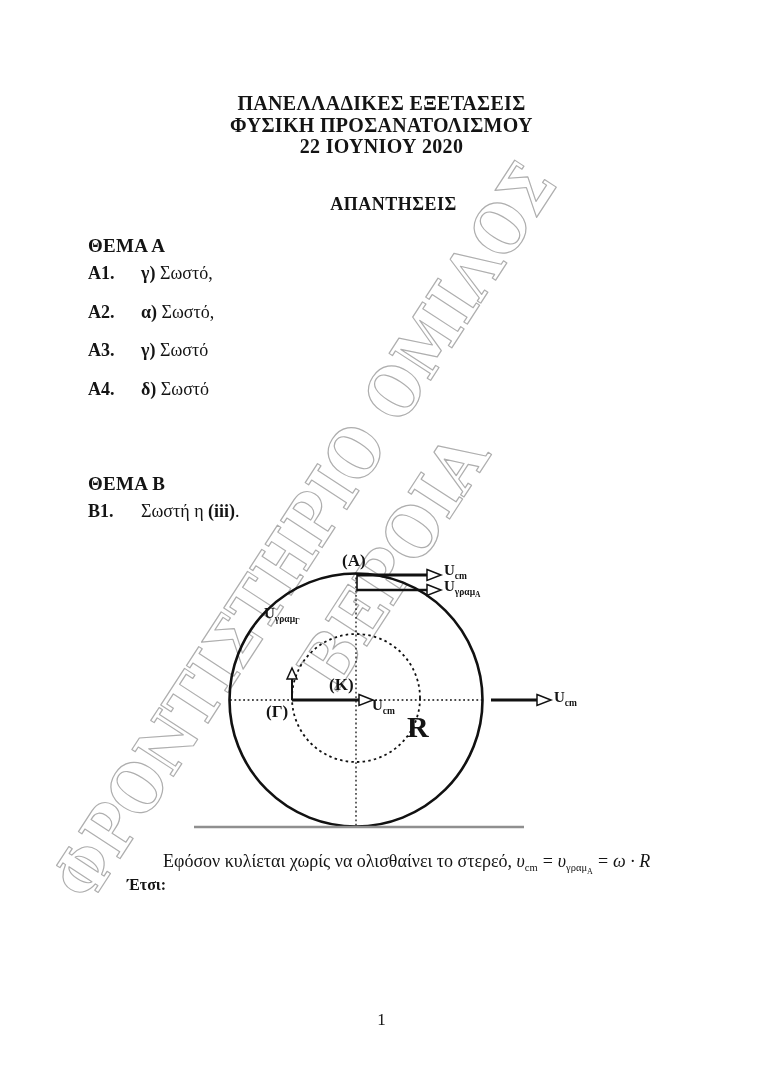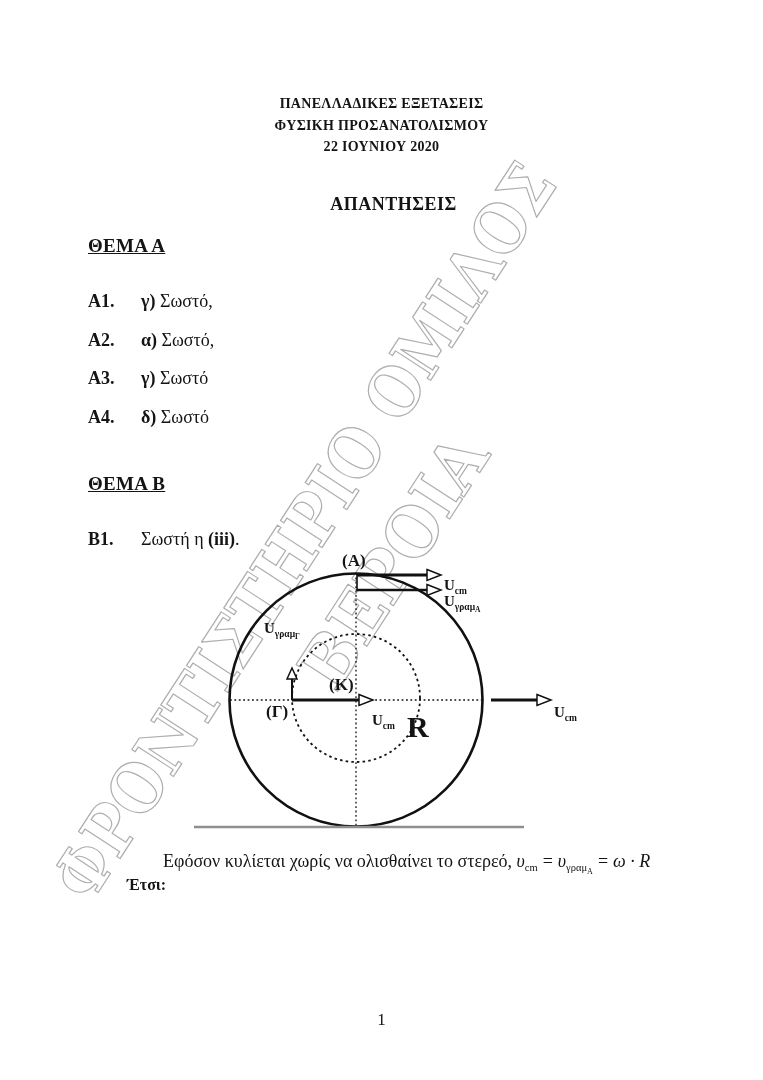--- a/index.html
+++ b/index.html
@@ -22,33 +22,33 @@
   .dot   { stroke:#111; stroke-width:1.3; stroke-dasharray:1.8 2.6; }
   .ground{ stroke:#8f8f8f; stroke-width:2.4; }
   .thick { stroke:#111; stroke-width:3; }
   .thick2{ stroke:#111; stroke-width:2.4; }
   .thin  { stroke:#111; stroke-width:1.6; }
   .thin2 { stroke:#111; stroke-width:2; }
   .head  { fill:#fff; stroke:#111; stroke-width:1.5; }
 
   
   .hdr { position:absolute; top:93px; left:0; width:763px; text-align:center;
-         font-weight:bold; font-size:14px; line-height:21.5px; letter-spacing:0.3px; }
+         font-weight:bold; font-size:20px; line-height:21.5px; letter-spacing:0.3px; }
   .answers-title { position:absolute; top:194px; left:0; width:763px; text-align:center;
          font-weight:bold; font-size:18px; letter-spacing:0.5px;padding-left:12px; }
 
   
-  .sec-title { position:absolute; left:88px; font-weight:bold; font-size:19px; letter-spacing:0.3px;text-decoration:underline; }
-  .row { position:absolute; left:88px; font-size:18px; white-space:nowrap;margin-top:28px; }
+  .sec-title { position:absolute; left:88px; font-weight:bold; font-size:19px; letter-spacing:0.3px; }
+  .row { position:absolute; left:88px; font-size:18px; white-space:nowrap; }
   .row .num { display:inline-block; width:53px; font-weight:bold; }
   .row b { font-weight:bold; }
 
   
   .flab { position:absolute; font-weight:bold; font-size:17px; white-space:nowrap; }
-  .vlab { position:absolute; font-weight:bold; font-size:15px; white-space:nowrap; line-height:15px;margin-top:15px; }
+  .vlab { position:absolute; font-weight:bold; font-size:15px; white-space:nowrap; line-height:15px; }
   .vlab .s1 { font-size:9.5px; vertical-align:-3.5px; }
   .vlab .s2 { font-size:7.5px; vertical-align:-6px; }
   .rlab { position:absolute; font-weight:bold; font-size:30px; }
 
   
   .para { position:absolute; left:123px; top:851px; font-size:18px; white-space:nowrap;margin-left:40px; }
   .para .math { font-style:italic; }
   .para .msub { font-size:10.5px; font-style:normal; vertical-align:-4px; }
   .para .msub2 { font-size:8px; font-style:normal; vertical-align:-7px; }
   .para .eq { margin:0 5px; }

